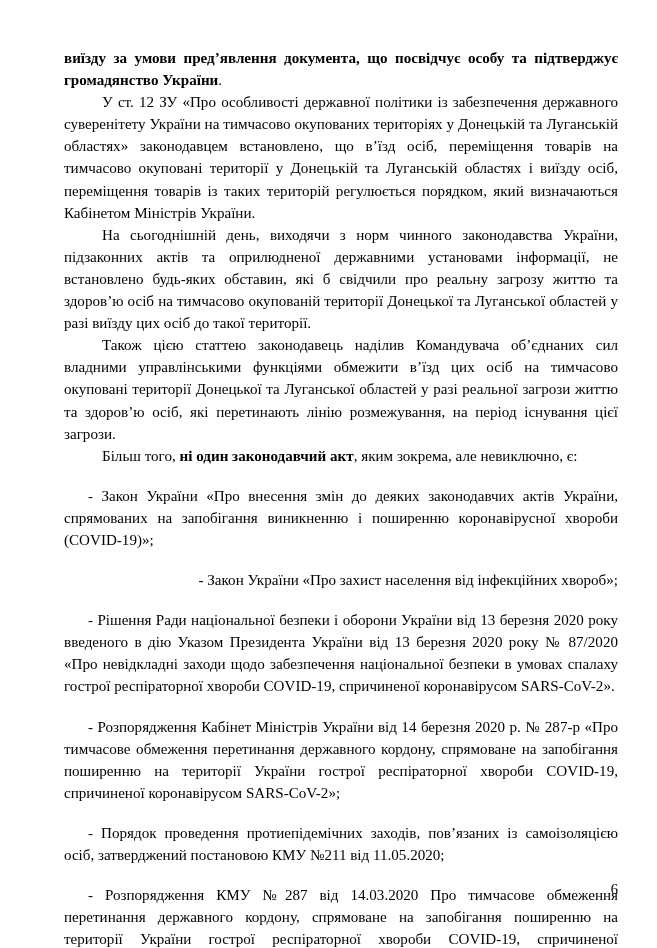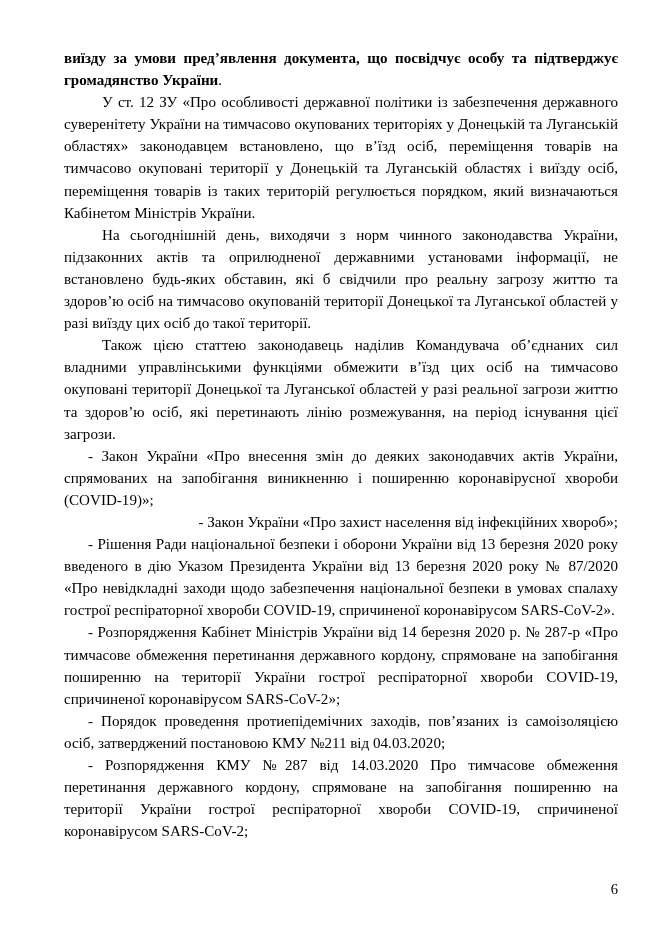--- a/index.html
+++ b/index.html
@@ -51,20 +51,21 @@
   }
 
   
   p.para {
     text-indent: 38px;
   }
 
   
   p.item {
     text-indent: 24px;
+    margin-top: 18px;
   }
   p.flushleft {
     text-align: right;
   }
 
   b, .bold {
     font-weight: bold;
   }
 
   .page-number {
@@ -87,32 +88,33 @@
   <div class="text-block">
 
     <p class="cont"><b>виїзду за умови пред’явлення документа, що посвідчує особу та підтверджує громадянство України</b><span>.</span></p>
 
     <p class="para">У ст. 12 ЗУ «Про особливості державної політики із забезпечення державного суверенітету України на тимчасово окупованих територіях у Донецькій та Луганській областях» законодавцем встановлено, що в’їзд осіб, переміщення товарів на тимчасово окуповані території у Донецькій та Луганській областях і виїзду осіб, переміщення товарів із таких територій регулюється порядком, який визначаються Кабінетом Міністрів України.</p>
 
     <p class="para">На сьогоднішній день, виходячи з норм чинного законодавства України, підзаконних актів та оприлюдненої державними установами інформації, не встановлено будь-яких обставин, які б свідчили про реальну загрозу життю та здоров’ю осіб на тимчасово окупованій території Донецької та Луганської областей у разі виїзду цих осіб до такої території.</p>
 
     <p class="para">Також цією статтею законодавець наділив Командувача об’єднаних сил владними управлінськими функціями обмежити в’їзд цих осіб на тимчасово окуповані території Донецької та Луганської областей у разі реальної загрози життю та здоров’ю осіб, які перетинають лінію розмежування,  на період існування цієї загрози.</p>
 
+    <p class="para"><span>Більш того, </span><b>ні один законодавчий акт</b><span>, яким зокрема, але невиключно, є:</span></p>
 
     <p class="item">- Закон України «Про внесення змін до деяких законодавчих актів України, спрямованих на запобігання виникненню і поширенню коронавірусної хвороби (COVID-19)»;</p>
 
     <p class="item flushleft">- Закон України «Про захист населення від інфекційних хвороб»;</p>
 
     <p class="item">- Рішення Ради національної безпеки і оборони України від 13 березня 2020 року введеного в дію Указом Президента України від 13 березня 2020 року № 87/2020 «Про невідкладні заходи щодо забезпечення національної безпеки в умовах спалаху гострої респіраторної хвороби COVID-19, спричиненої коронавірусом SARS-CoV-2».</p>
 
 
 
     <p class="item">- Розпорядження Кабінет Міністрів України від 14 березня 2020 р. № 287-р «Про тимчасове обмеження перетинання державного кордону, спрямоване на запобігання поширенню на території України гострої респіраторної хвороби COVID-19, спричиненої коронавірусом SARS-CoV-2»;</p>
 
-    <p class="item">- Порядок проведення протиепідемічних заходів, пов’язаних із самоізоляцією осіб, затверджений постановою КМУ №211 від 04.03.2020;</p>
+    <p class="item">- Порядок проведення протиепідемічних заходів, пов’язаних із самоізоляцією осіб, затверджений постановою КМУ №211 від 11.05.2020;</p>
 
     <p class="item">- Розпорядження КМУ №287 від 14.03.2020 Про тимчасове обмеження перетинання державного кордону, спрямоване на запобігання поширенню на території України гострої респіраторної хвороби COVID-19, спричиненої коронавірусом SARS-CoV-2;</p>
 
   </div>
 
   <div class="page-number">6</div>
 
 </div>
 
 </body></html>

